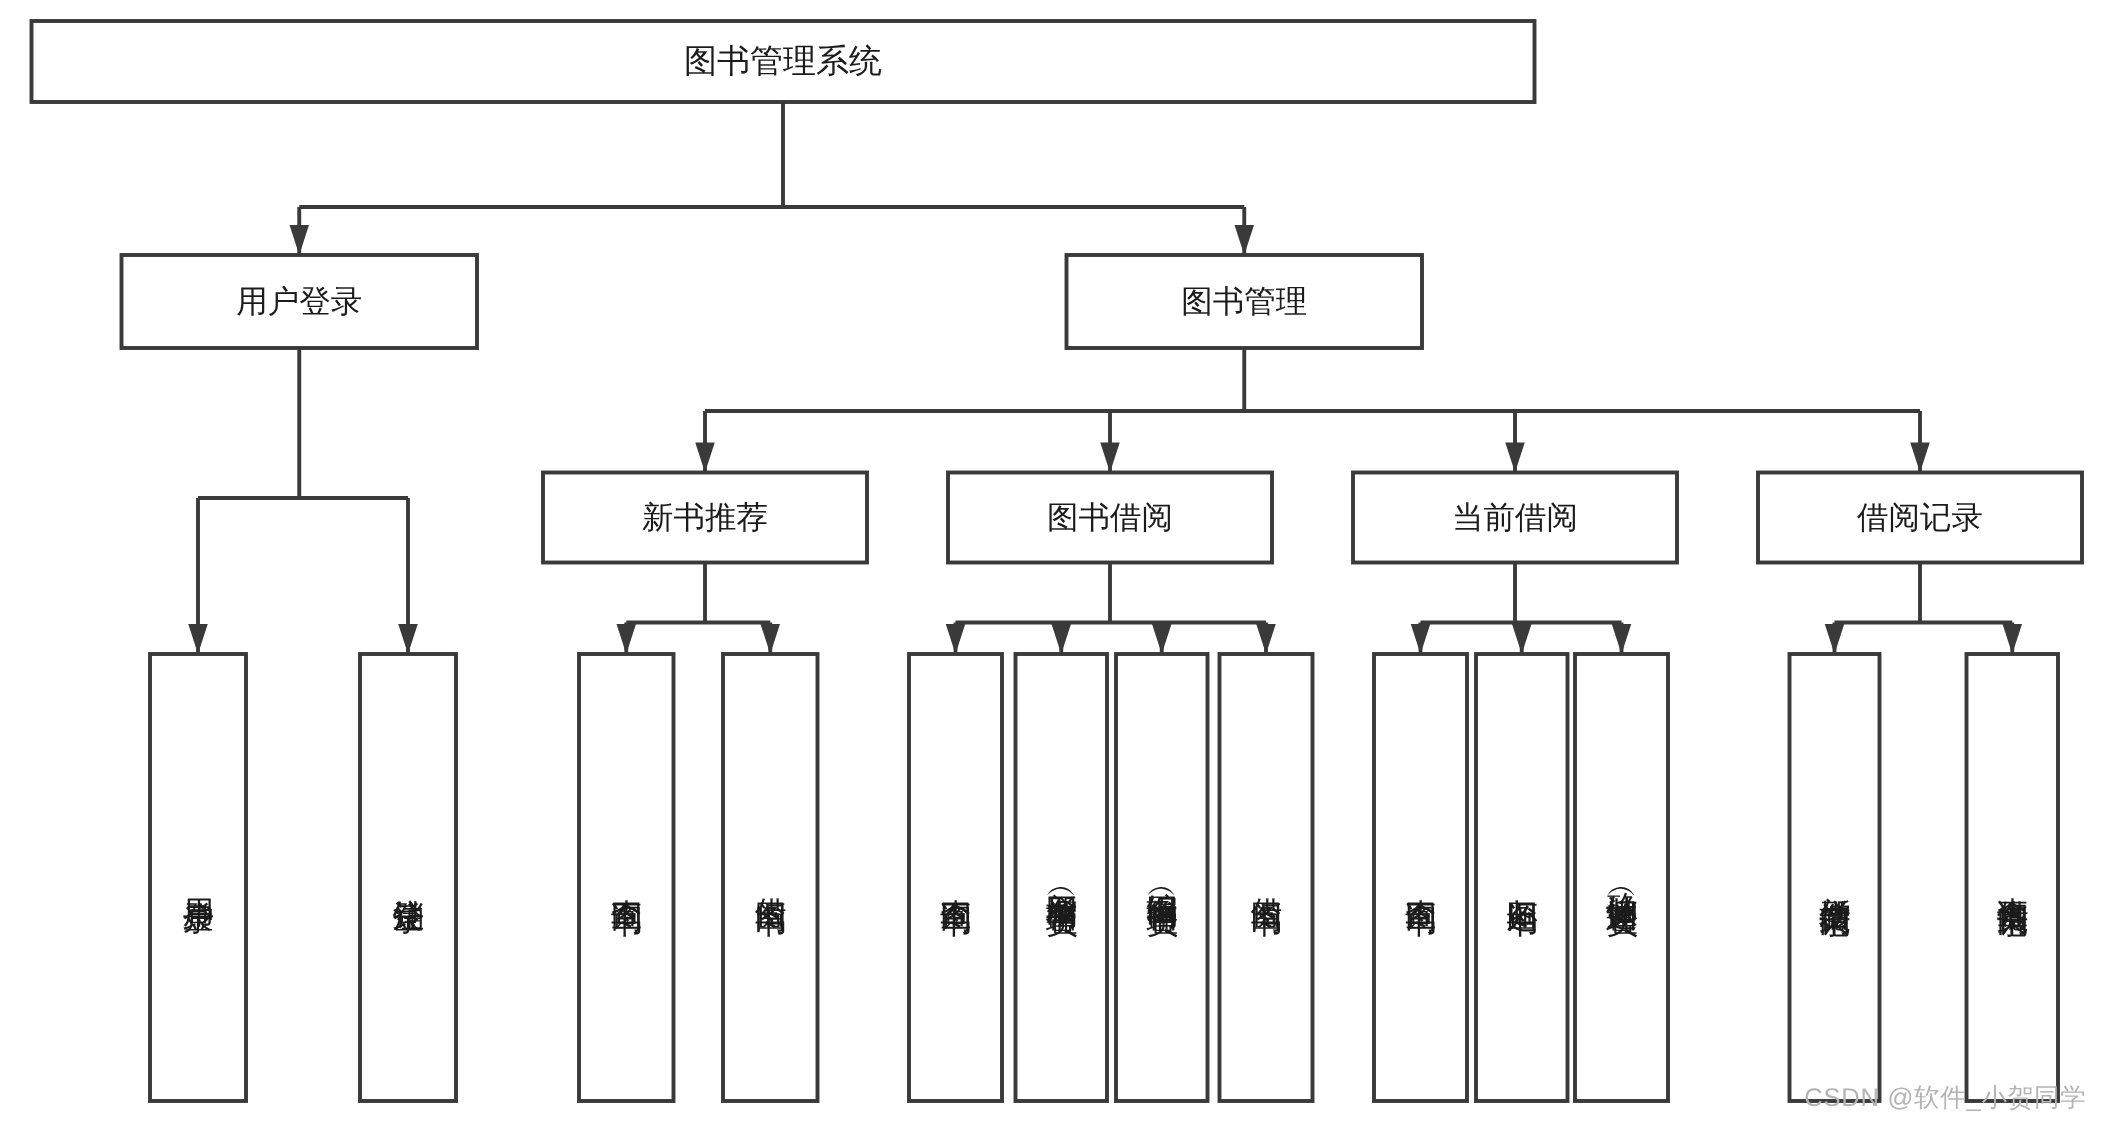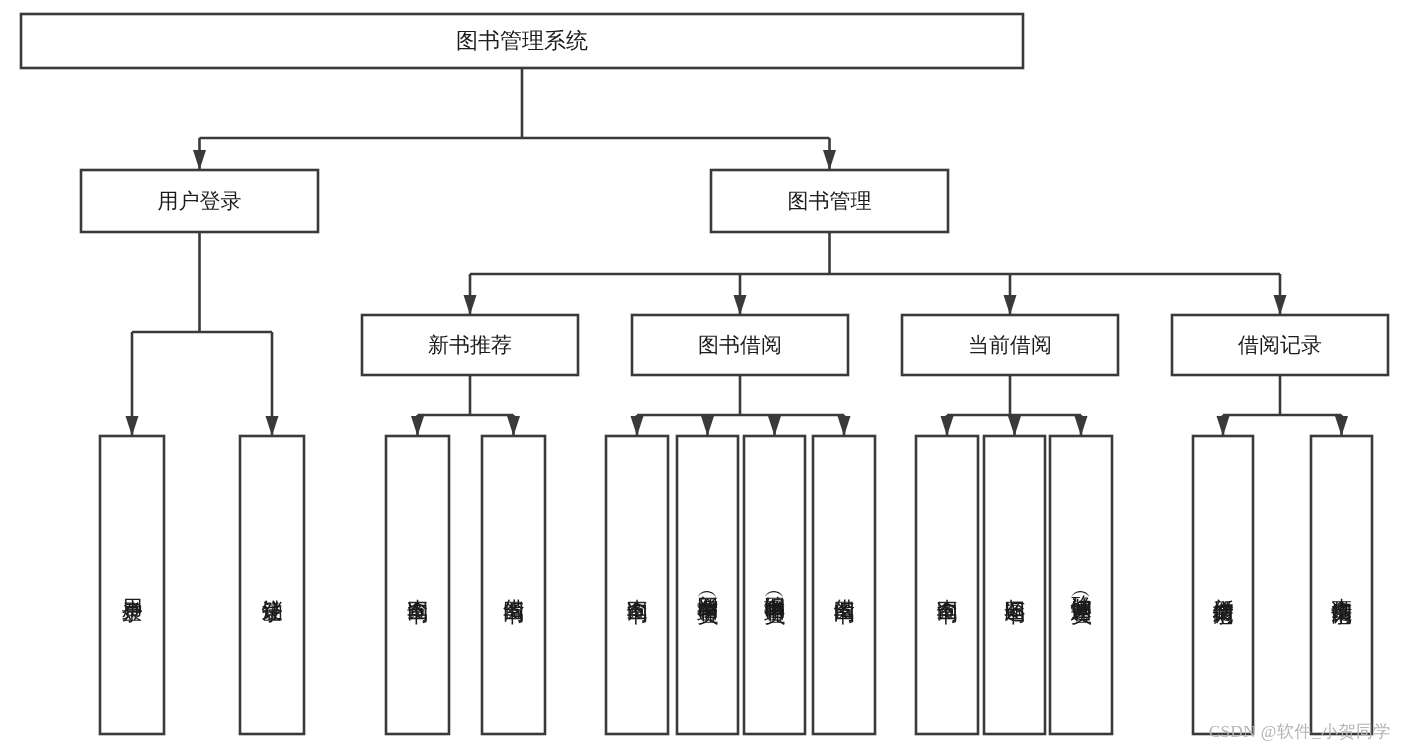--- a/index.html
+++ b/index.html
@@ -63,21 +63,21 @@
     line-height: 1.08;
     letter-spacing: 1.5px;
     color: #1b1b1b;
     white-space: nowrap;
     pointer-events: none;
   }
   .watermark {
     position: absolute;
     right: 14px;
     bottom: 4px;
-    font-family: Liberation Serif, serif;
+    font-family: Liberation Sans, sans-serif;
     font-size: 17px;
     color: #b4b4b4;
     letter-spacing: 0.5px;
     white-space: nowrap;
     margin-top: 25px;
   }
 </style>
 </head>
 <body>
 

